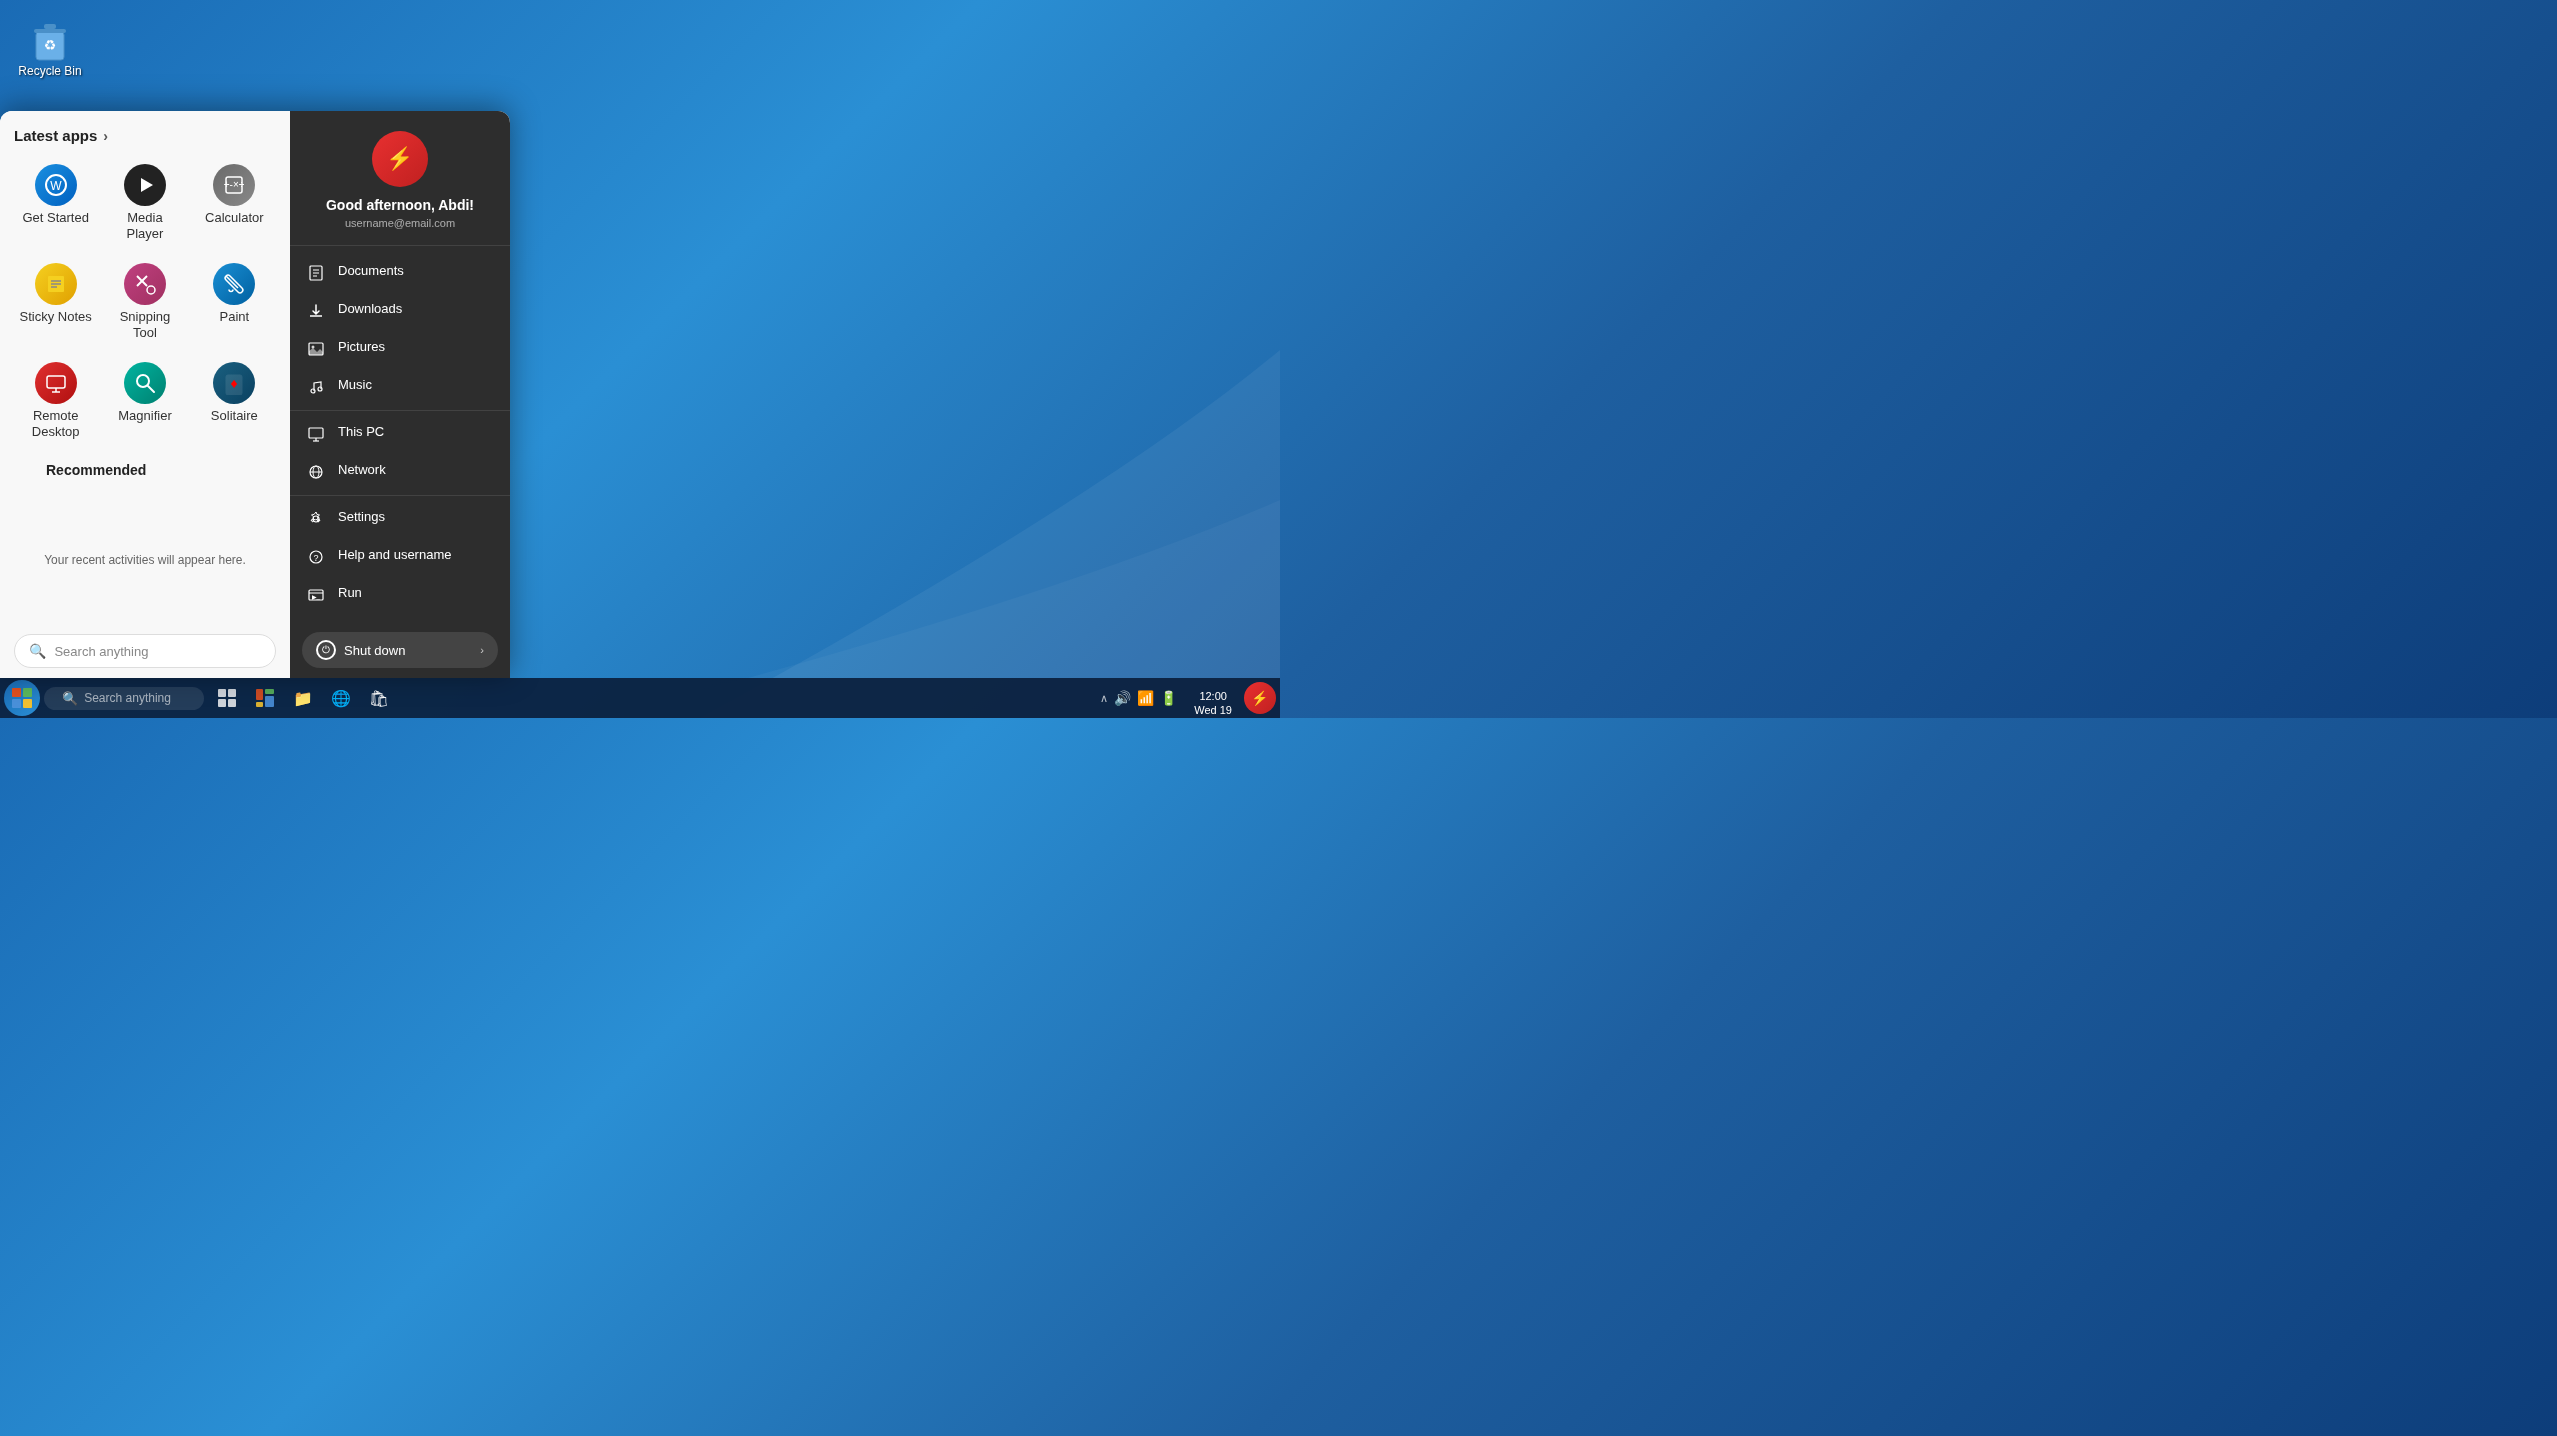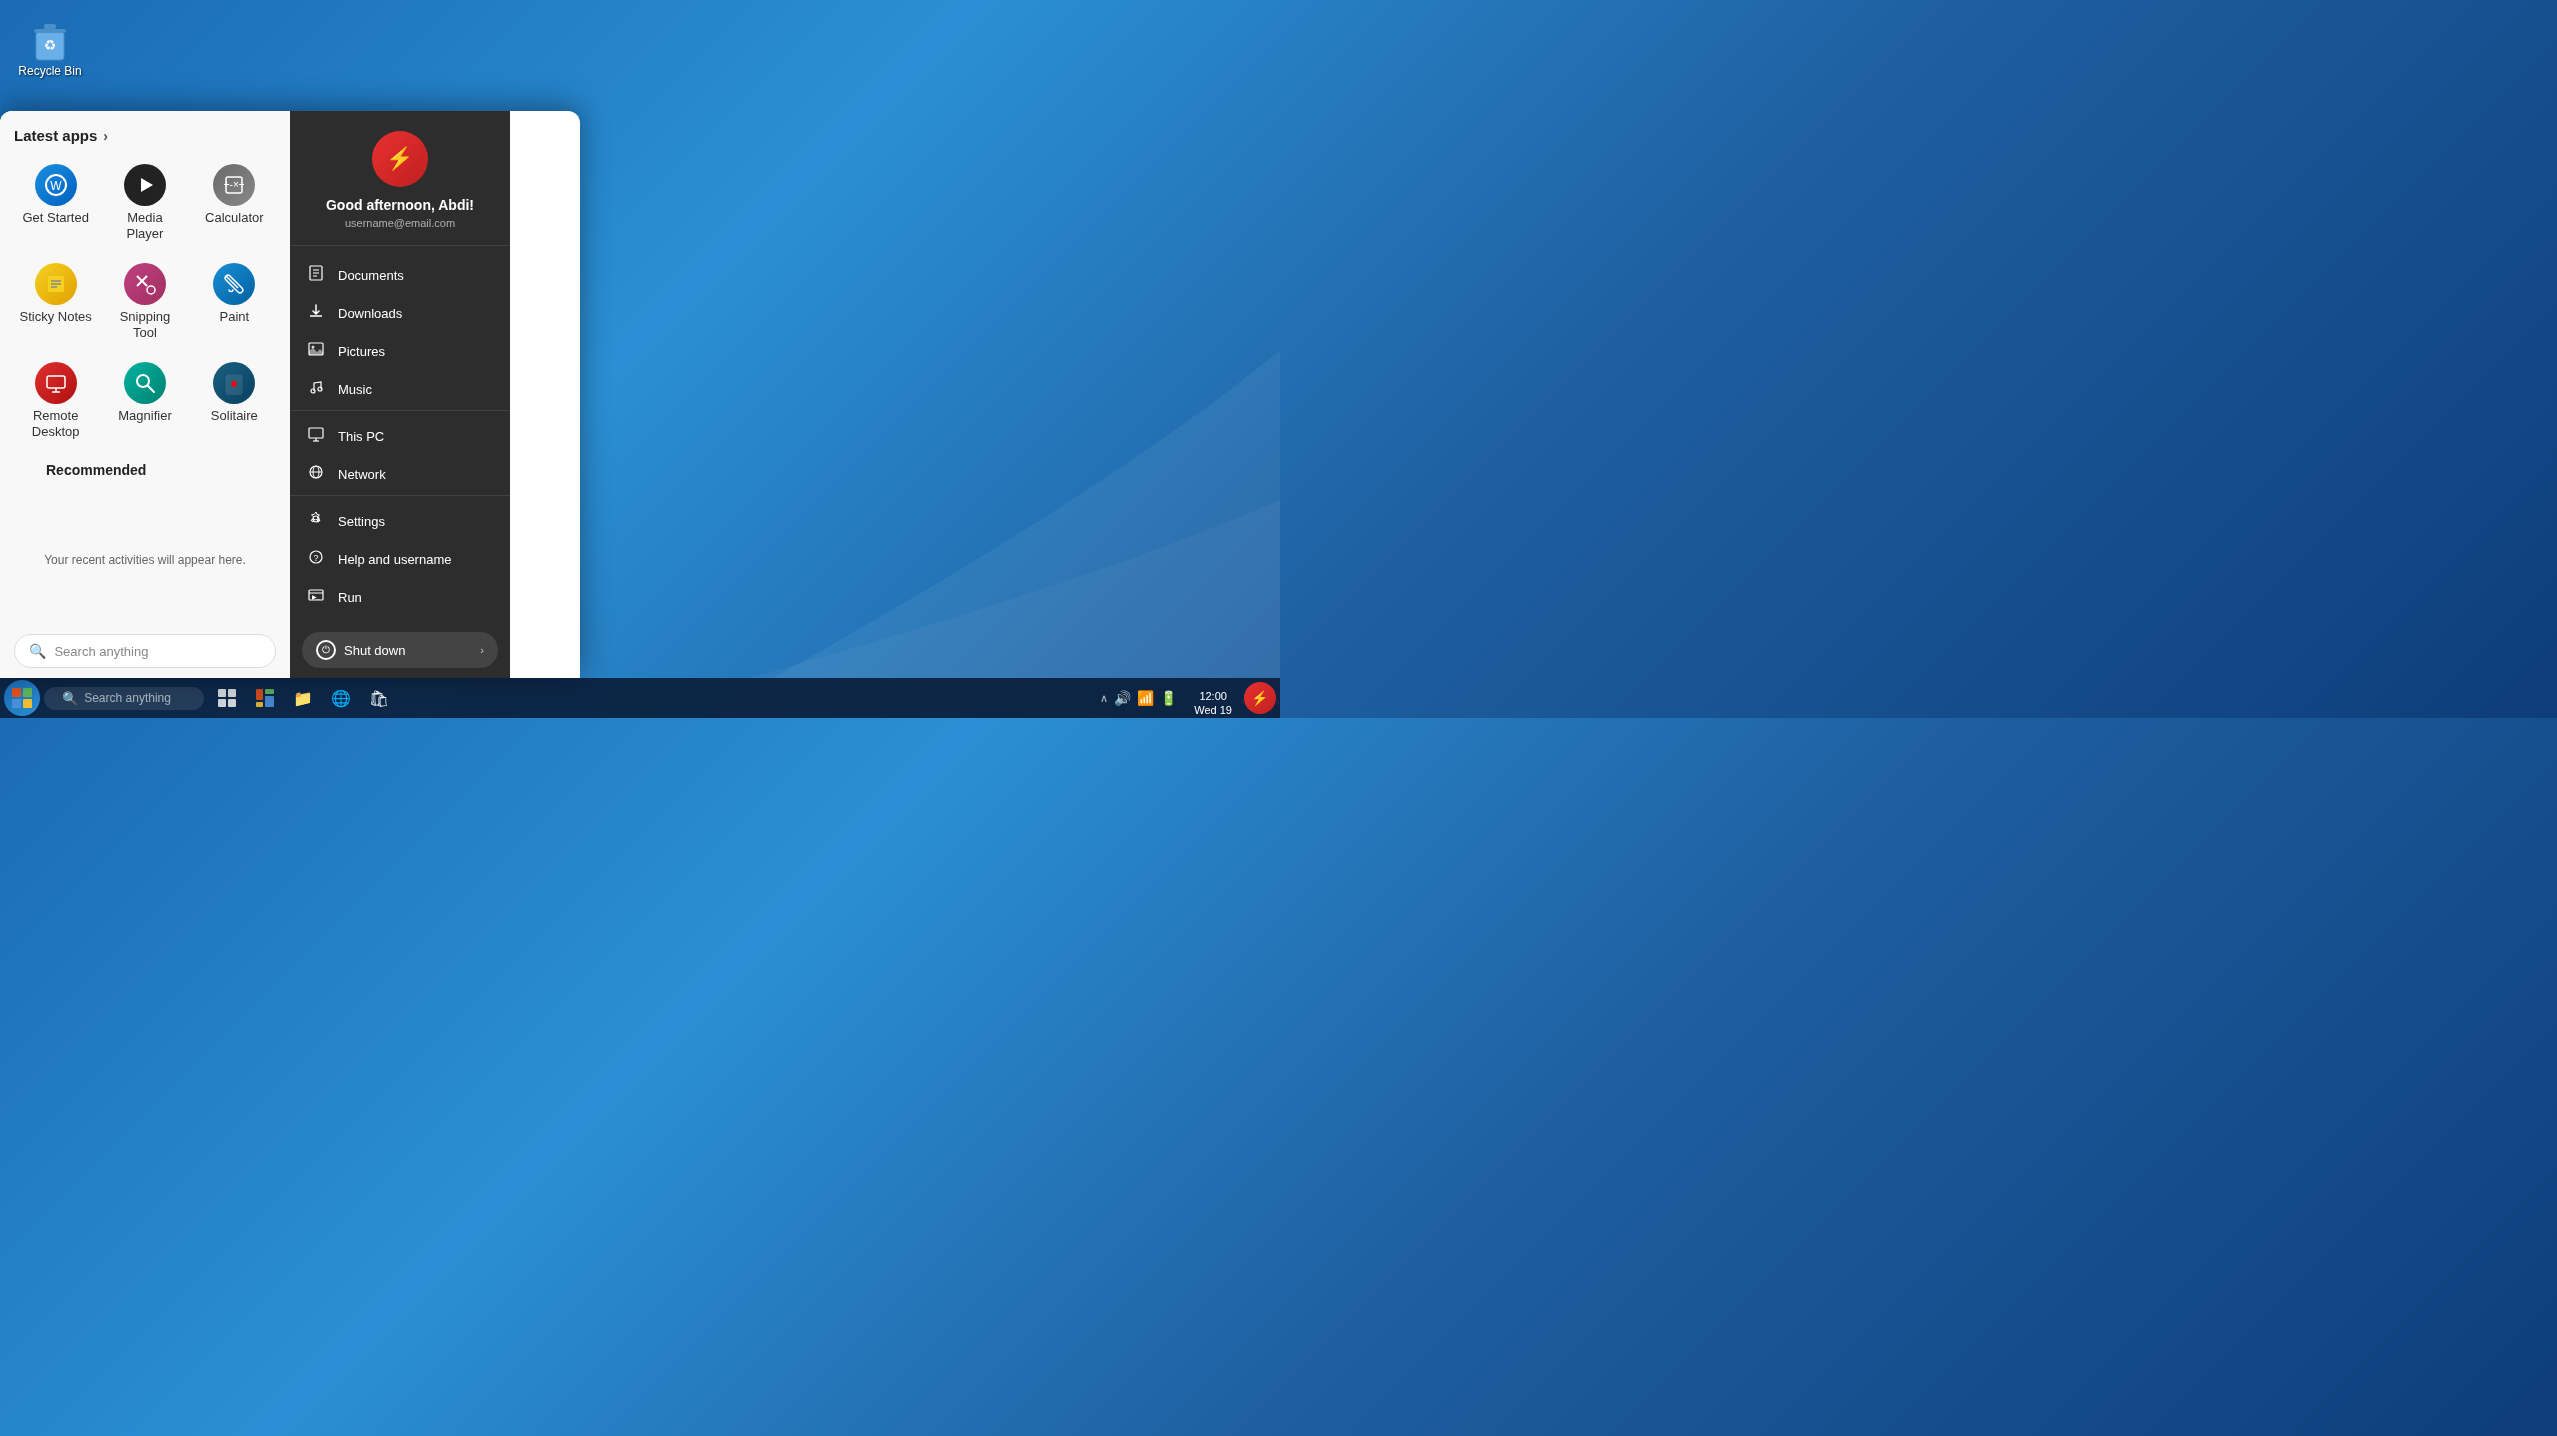--- a/index.html
+++ b/index.html
@@ -160,21 +160,21 @@
       justify-content: center;
       cursor: pointer;
       margin-left: 4px;
     }
 
     
     .start-menu {
       position: absolute;
       bottom: 40px;
       left: 0;
-      width: 580px;
+      width: 510px;
       background: white;
       border-radius: 12px 12px 0 0;
       display: flex;
       overflow: hidden;
       z-index: 200;
       box-shadow: 0 -4px 30px rgba(0,0,0,0.4);
     }
 
     
     .start-left {
@@ -303,21 +303,21 @@
       color: rgba(255,255,255,0.6);
       font-size: 11px;
       text-align: center;
     }
     .menu-items {
       flex: 1;
       padding: 8px 0;
     }
     .menu-item {
       display: flex;
-      align-items: flex-end;
+      align-items: flex-start;
       padding: 9px 16px;
       cursor: pointer;
       color: white;
       font-size: 13px;
     }
     .menu-item .menu-icon {
       width: 20px;
       height: 20px;
       margin-right: 12px;
       display: flex;

